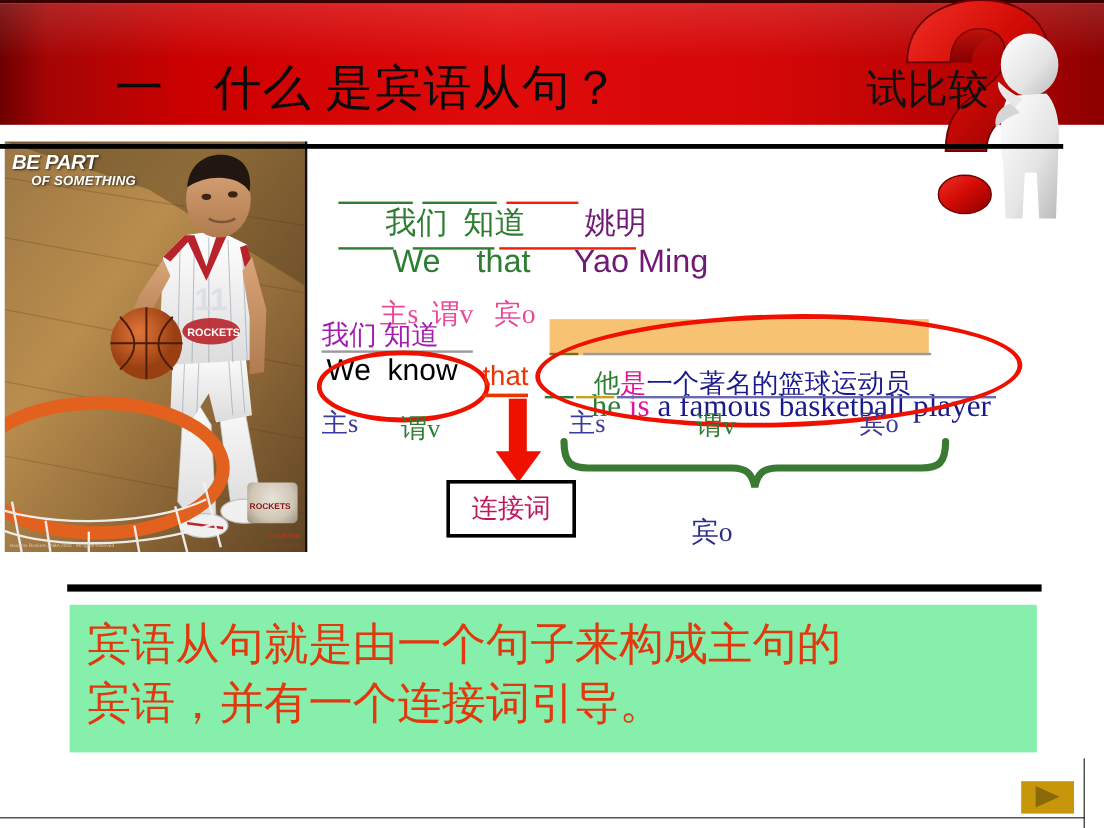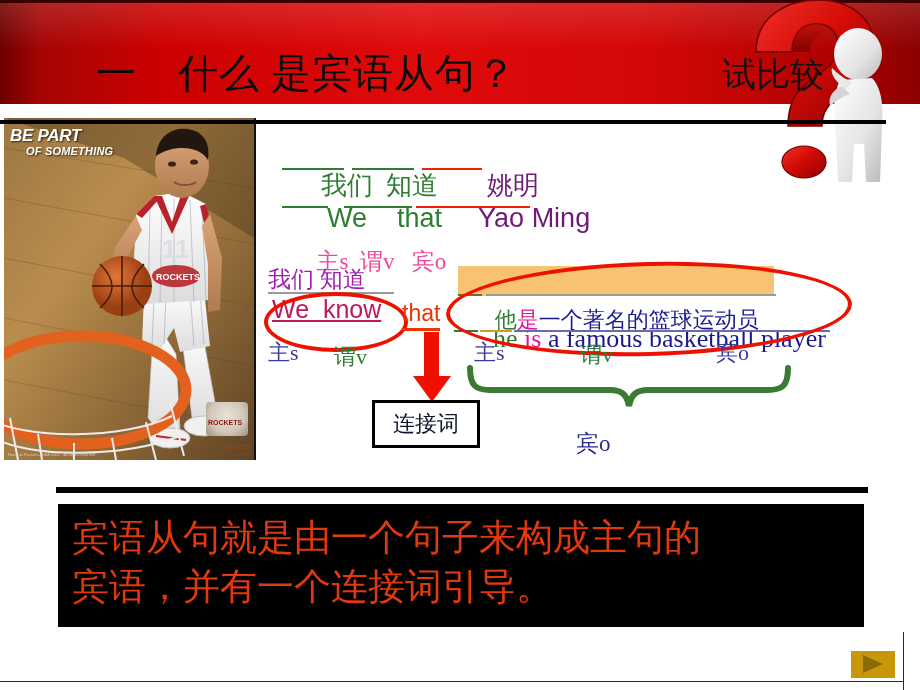--- a/index.html
+++ b/index.html
@@ -170,21 +170,21 @@
   #ex2 { position: absolute; left: 0; top: 134px; width: 660px; height: 210px; }
 
   #ex2-zh-left {
     position: absolute; left: 10px; top: 4px;
     font-family: "Liberation Serif", serif;
     font-size: 23px; color: #a21caf; white-space: pre;
   }
   #ex2-en-left {
     position: absolute; left: 14px; top: 35px;
     font-family: "Liberation Sans", sans-serif;
-    font-size: 25px; color: #be185d; white-space: pre; text-decoration: underline;
+    font-size: 25px; color: #000000; white-space: pre;
   }
   #ex2-that {
     position: absolute; left: 144px; top: 40px;
     font-family: "Liberation Sans", sans-serif;
     font-size: 23px; color: #ee3300;
     border-bottom: 3px solid #ee3300;
     padding-bottom: 1px;
     white-space: pre;
   }
   #ex2-zh-right {
@@ -230,21 +230,21 @@
   #conj-box {
     position: absolute; left: 114px; top: 140px;
     width: 108px; height: 48px;
     border: 3px solid #000000;
     background: #ffffff;
     display: flex; align-items: center; justify-content: center;
     box-sizing: border-box;
   }
   #conj-box-label {
     font-family: "Liberation Serif", serif;
-    font-size: 22px; color: #0f172a;
+    font-size: 22px; color: #be185d;
   }
 
   
   #brace-label {
     position: absolute; left: 318px; top: 168px;
     font-family: "Liberation Serif", serif;
     font-size: 23px; color: #2b2b8c;
     white-space: pre;
   }
 
@@ -253,21 +253,21 @@
     position: absolute;
     left: 56px; top: 487px;
     width: 812px; height: 6px;
     background: #000000;
     z-index: 5;
   }
   #summary-box {
     position: absolute;
     left: 58px; top: 504px;
     width: 806px; height: 123px;
-    background: #000000;
+    background: #86efac;
     z-index: 5;
     box-sizing: border-box;
     padding: 9px 14px 0 14px;
   }
   #summary-text {
     font-family: "Liberation Serif", serif;
     font-size: 37px;
     line-height: 49px;
     color: #e1380d;
     white-space: pre-line;

